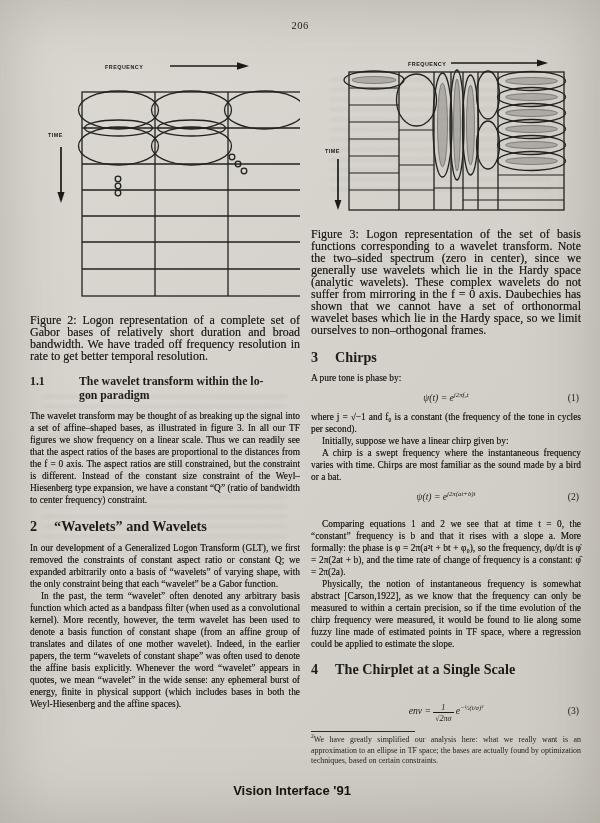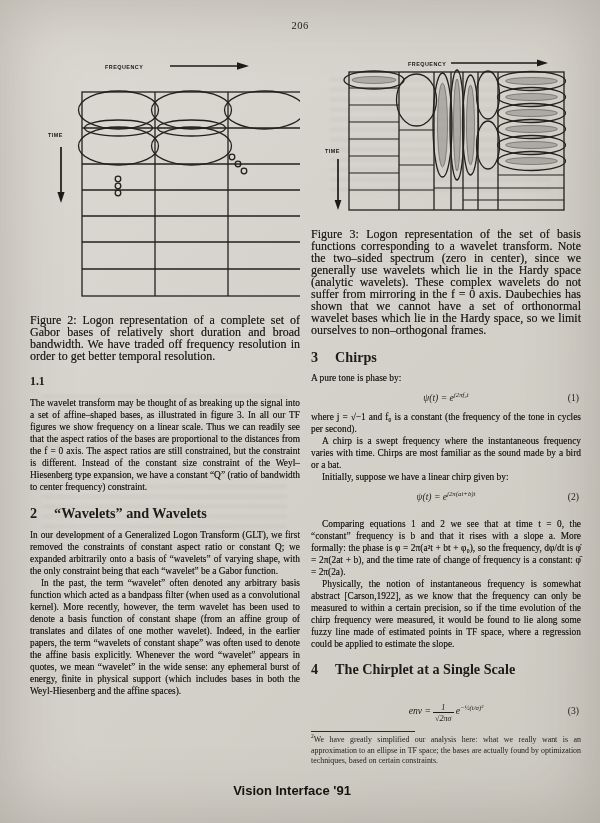--- a/index.html
+++ b/index.html
@@ -95,24 +95,28 @@
       <g>
         <circle class="dot" cx="88" cy="124" r="2.8"></circle>
         <circle class="dot" cx="88" cy="131" r="2.8"></circle>
         <circle class="dot" cx="88" cy="138" r="2.8"></circle>
         <circle class="dot" cx="202" cy="102" r="2.8"></circle>
         <circle class="dot" cx="208" cy="109" r="2.8"></circle>
         <circle class="dot" cx="214" cy="116" r="2.8"></circle>
       </g>
     </svg>
 
-    <p class="caption">Figure 2: Logon representation of a complete set of Gabor bases of relatively short duration and broad bandwidth. We have traded off frequency resolution in order to get better temporal resolution.</p>
+    <p class="caption">Figure 2: Logon representation of a complete set of Gabor bases of relatively short duration and broad bandwidth. We have traded off frequency resolution in rate to get better temporal resolution.</p>
 
     <div class="sec-sub">
       <span class="num">1.1</span>
+      <span>
+        <span>The wavelet transform within the lo-</span><br>
+        <span>gon paradigm</span>
+      </span>
     </div>
 
     <p class="body" style="margin-top:8px;">The wavelet transform may be thought of as breaking up the signal into a set of affine–shaped bases, as illustrated in figure 3. In all our TF figures we show frequency on a linear scale. Thus we can readily see that the aspect ratios of the bases are proportional to the distances from the f = 0 axis. The aspect ratios are still constrained, but the constraint is different. Instead of the constant size constraint of the Weyl–Hiesenberg type expansion, we have a constant “Q” (ratio of bandwidth to center frequency) constraint.</p>
 
     <div class="sec-main" style="margin-top:11px;">
       <span class="num">2</span>
       <span>“Wavelets” and Wavelets</span>
     </div>
 
     <p class="body" style="margin-top:7px;">In our development of a Generalized Logon Transform (GLT), we first removed the constraints of constant aspect ratio or constant Q; we expanded arbitrarily onto a basis of “wavelets” of varying shape, with the only constraint being that each “wavelet” be a Gabor function.</p>
@@ -195,22 +199,22 @@
     </div>
 
     <p class="body" style="margin-top:6px;">A pure tone is phase by:</p>
 
     <div class="eq">
       <span><span>ψ(t) = e</span><span class="sup">j2πf₀t</span></span>
       <span class="eqnum">(1)</span>
     </div>
 
     <p class="body" style="margin-top:5px;">where j = √−1 and f₀ is a constant (the frequency of the tone in cycles per second).</p>
+    <p class="body indent">Initially, suppose we have a linear chirp given by:</p>
     <p class="body indent">A chirp is a swept frequency where the instantaneous frequency varies with time. Chirps are most familiar as the sound made by a bird or a bat.</p>
-    <p class="body indent">Initially, suppose we have a linear chirp given by:</p>
 
     <div class="eq">
       <span><span>ψ(t) = e</span><span class="sup">j2π(at+b)t</span></span>
       <span class="eqnum">(2)</span>
     </div>
 
     <p class="body indent" style="margin-top:13px;">Comparing equations 1 and 2 we see that at time t = 0, the “constant” frequency is b and that it rises with a slope a. More formally: the phase is φ = 2π(a²t + bt + φ₀), so the frequency, dφ/dt is φ̇ = 2π(2at + b), and the time rate of change of frequency is a constant: φ̈ = 2π(2a).</p>
     <p class="body indent">Physically, the notion of instantaneous frequency is somewhat abstract [Carson,1922], as we know that the frequency can only be measured to within a certain precision, so if the time evolution of the chirp frequency were measured, it would be found to lie along some fuzzy line made of estimated points in TF space, where a regression could be applied to estimate the slope.</p>
 
     <div class="sec-main" style="margin-top:10px;">

